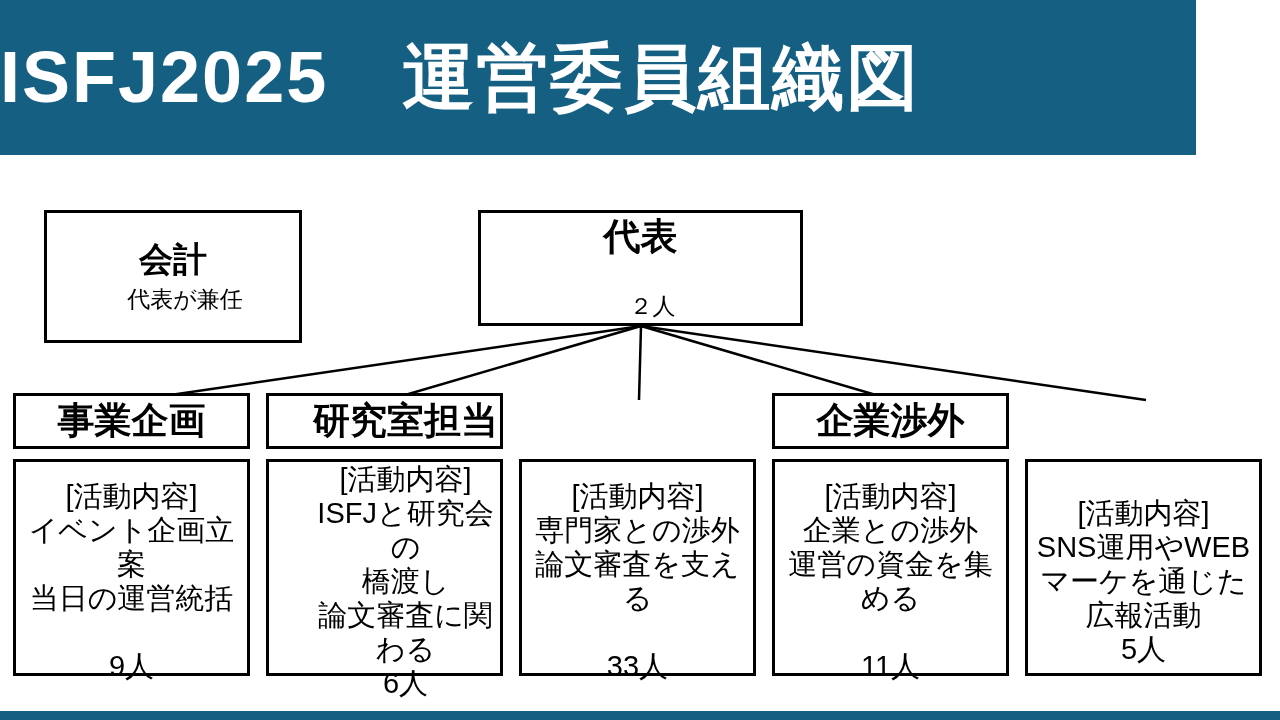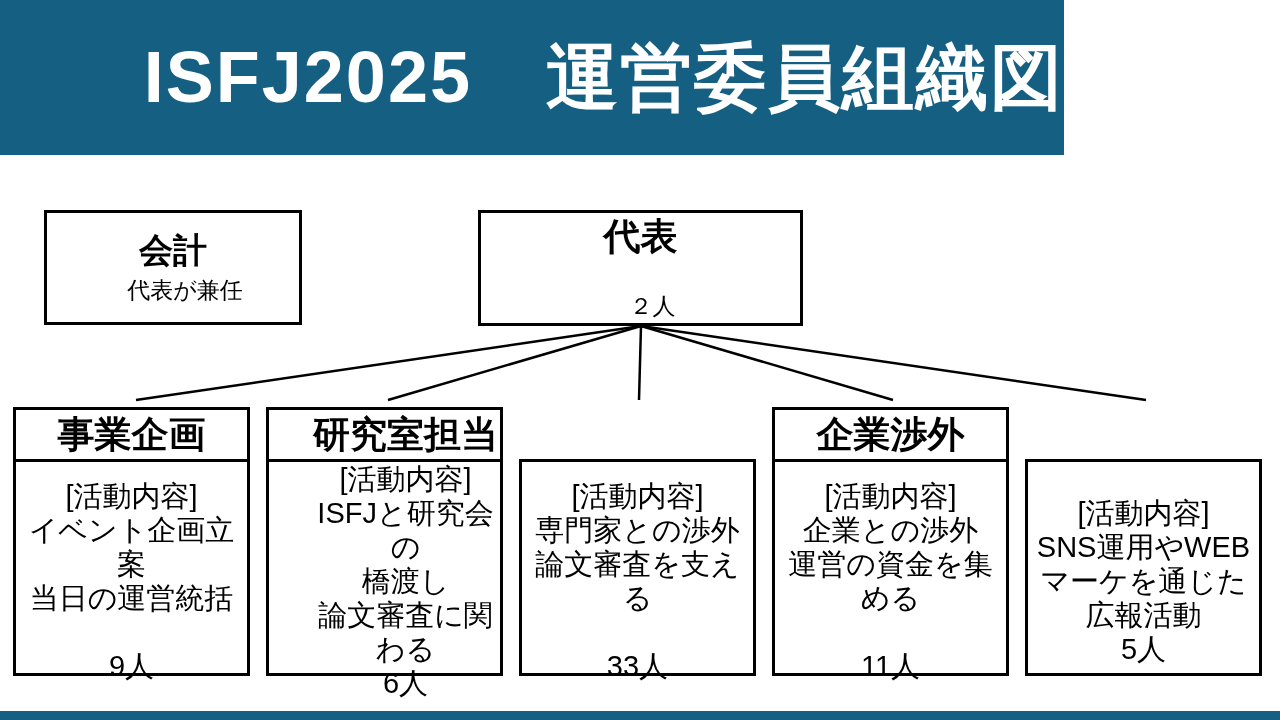--- a/index.html
+++ b/index.html
@@ -10,25 +10,25 @@
     background: #ffffff;
     overflow: hidden;
     font-family: "Liberation Sans", "DejaVu Sans", sans-serif;
     color: #000;
   }
 
   
   .header-band {
     position: absolute;
     left: 0; top: 0;
-    width: 1064px; height: 155px;
+    width: 1196px; height: 155px;
     background: #156082;
     display: flex;
     align-items: center;
-    justify-content: flex-end;
+    justify-content: flex-start;
   }
   .header-band h1 {
     margin: 0;
     color: #ffffff;
     font-size: 72px;
     font-weight: bold;
     letter-spacing: 2px;
     white-space: nowrap;
   }
 
@@ -47,29 +47,29 @@
     border: 3px solid #000;
     box-sizing: border-box;
     display: flex;
     flex-direction: column;
     align-items: center;
     justify-content: center;
     text-align: center;
   }
 
   
-  .node-accounting { left: 44px;  top: 210px; width: 258px; height: 115px; }
+  .node-accounting { left: 44px;  top: 210px; width: 258px; height: 133px; }
   .node-leader     { left: 478px; top: 210px; width: 325px; height: 116px; gap: 28px; }
   .node-title { font-size: 34px; font-weight: bold; line-height: 1.2; }
   .node-sub   { font-size: 23px; margin-top: 6px; line-height: 1.2; margin-left: 24px; }
   .node-leader .node-title { font-size: 37px; }
 
   
   .dept-title {
-    top: 407px; height: 56px; width: 237px;
+    top: 393px; height: 56px; width: 237px;
     font-size: 37px; font-weight: bold;
     justify-content: center;
   }
   .dept-body {
     top: 459px; height: 217px; width: 237px;
     font-size: 29px;
     line-height: 34px;
     justify-content: center;
     padding-top: 26px;
   }

